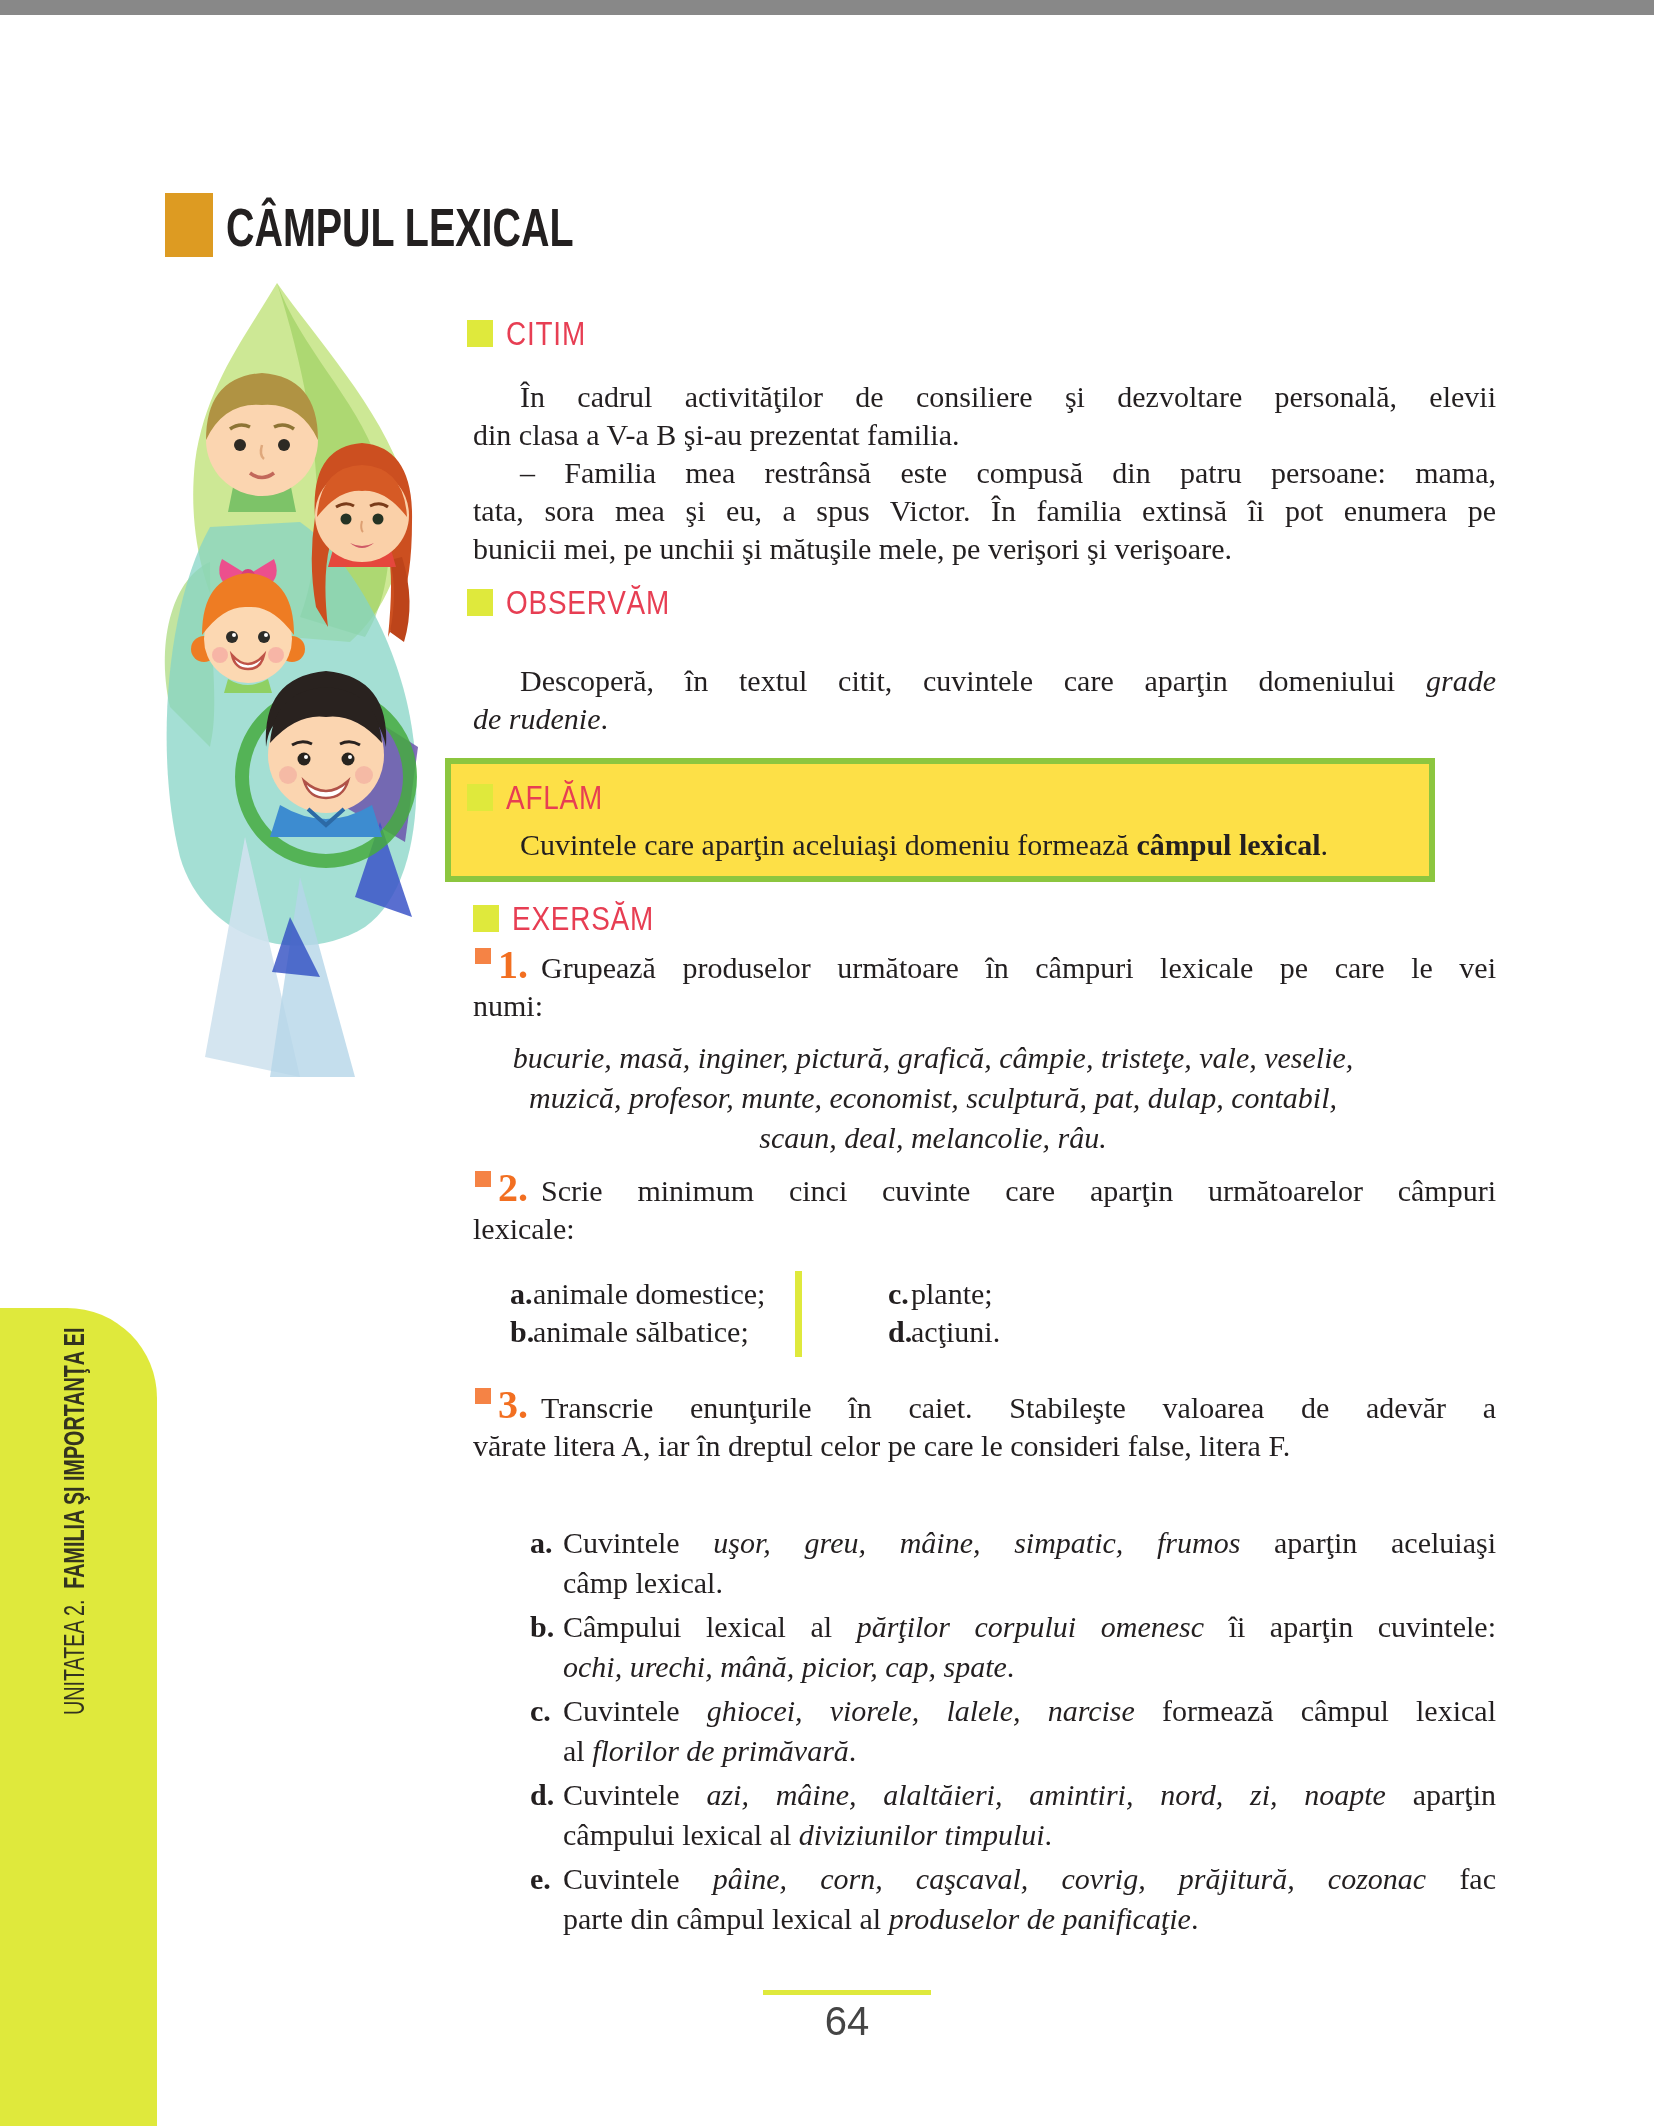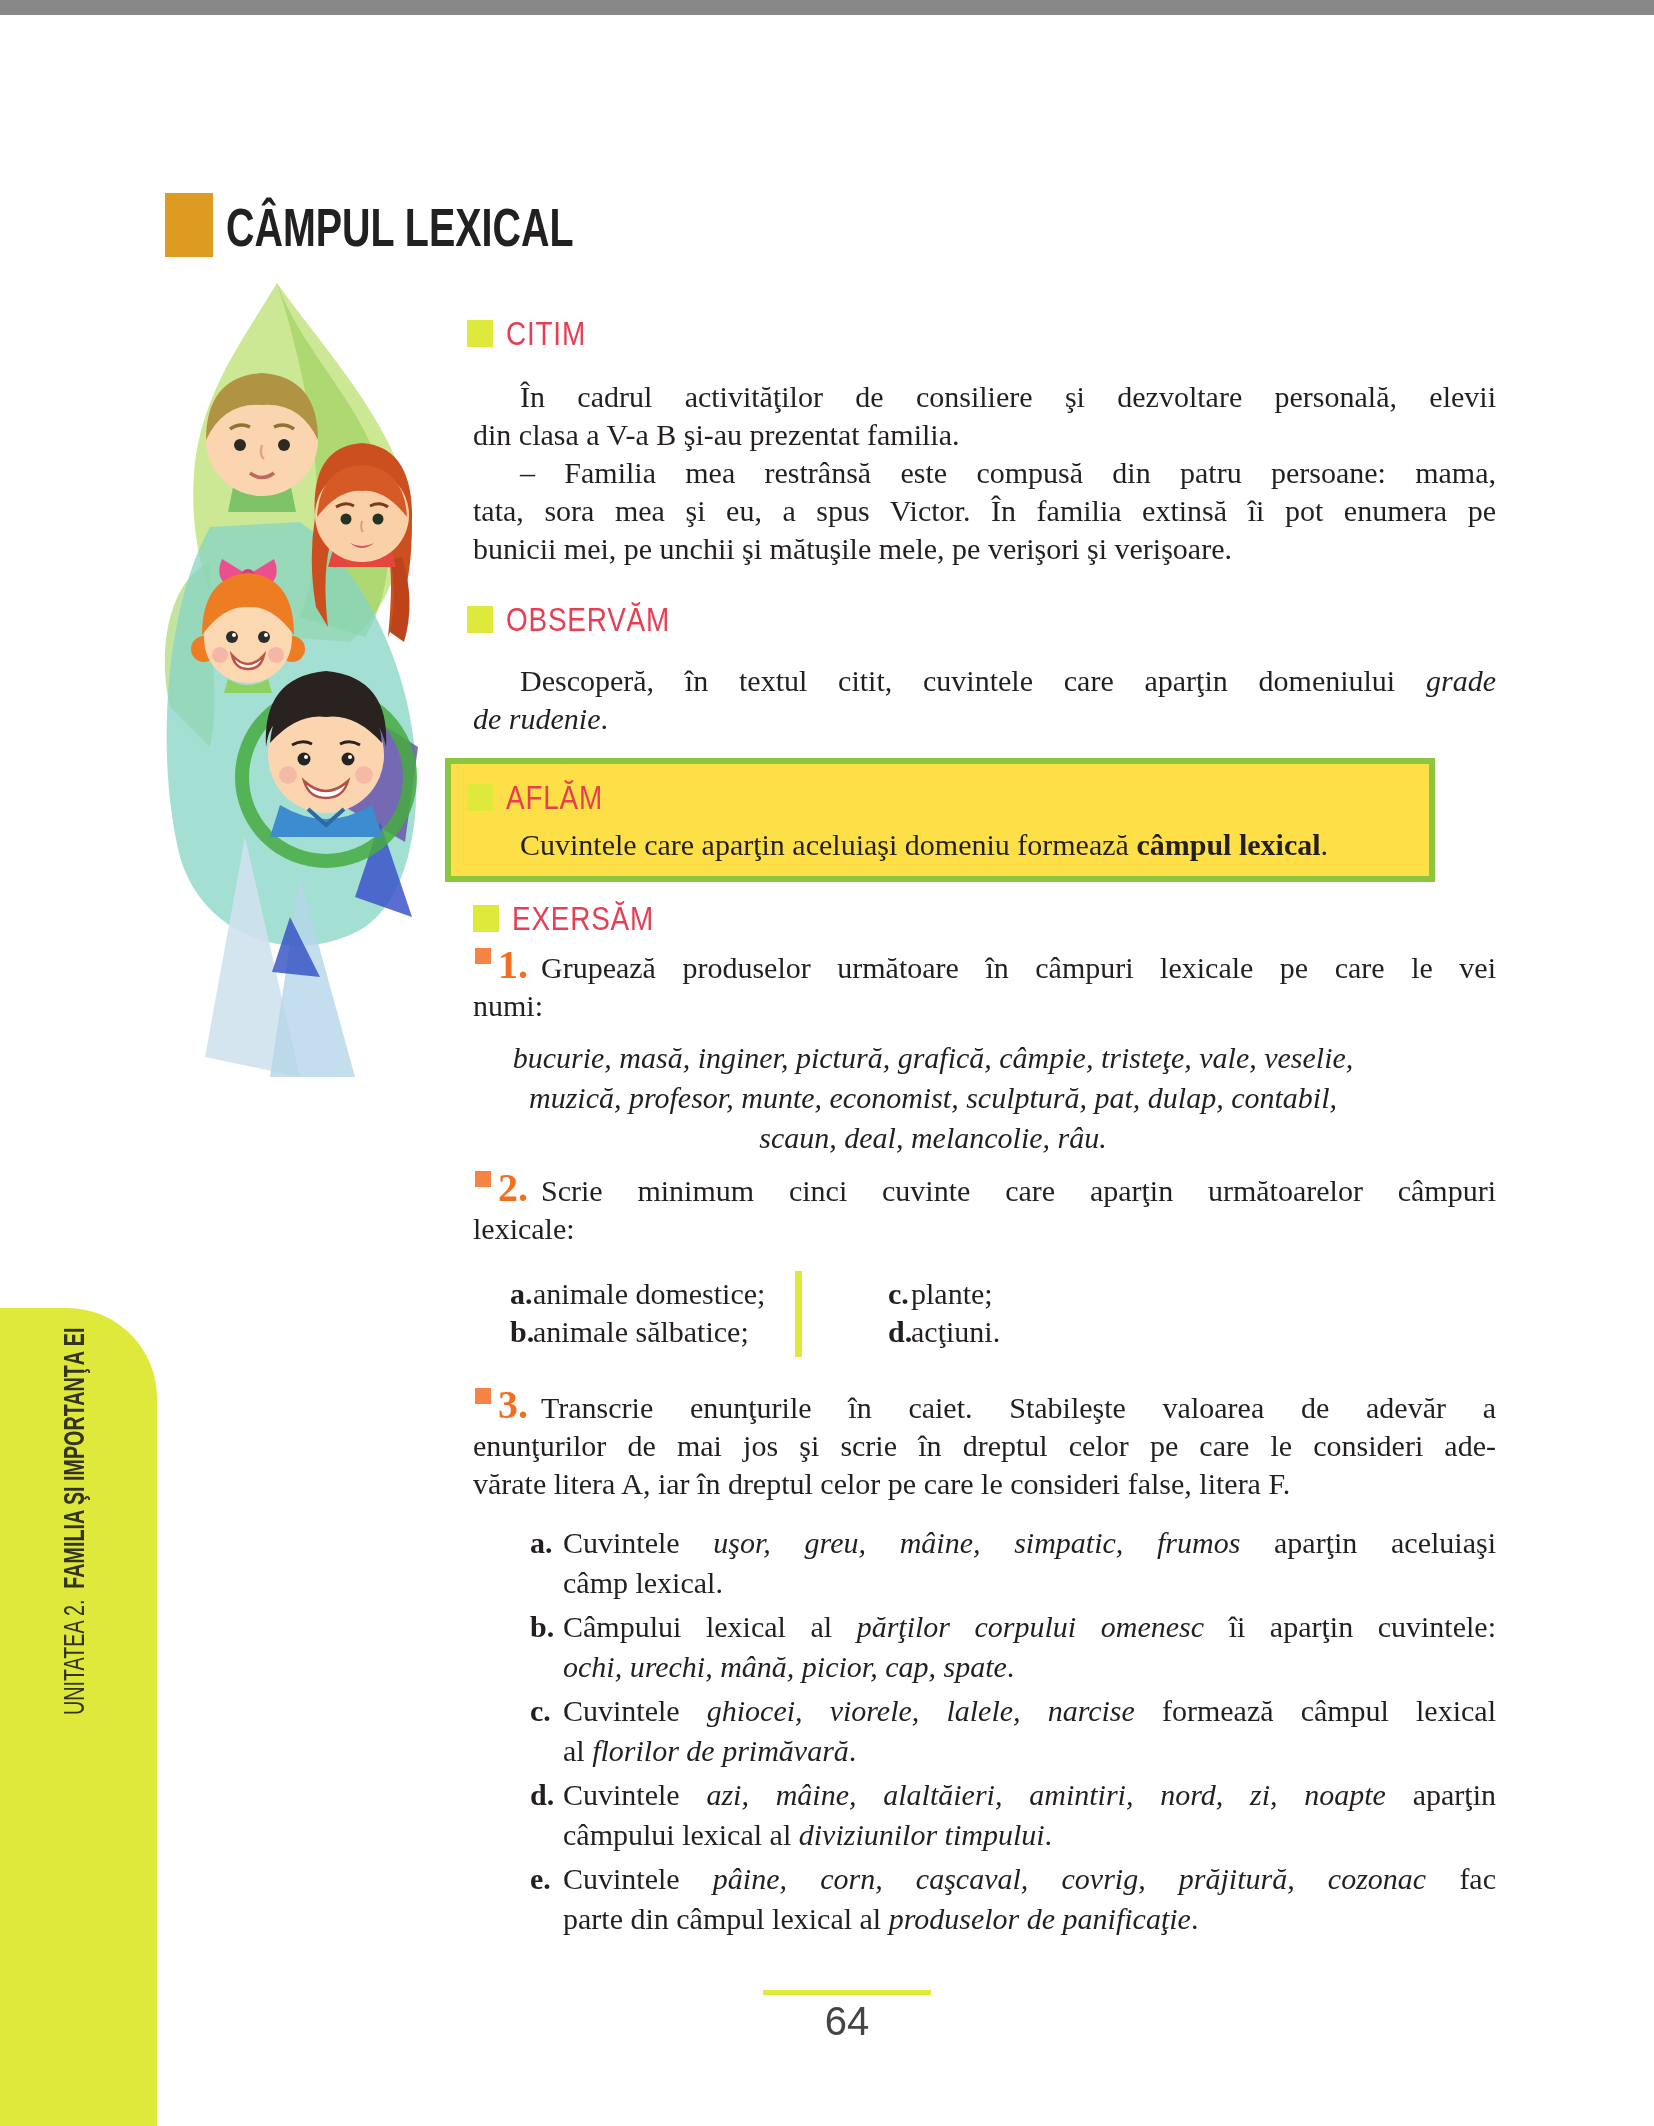--- a/index.html
+++ b/index.html
@@ -161,21 +161,21 @@
     <span class="sec-label">CITIM</span>
   </div>
   <div class="abs body" style="left:473px;top:363px;width:1023px;">
     <div class="line jl ind1">În cadrul activităţilor de consiliere şi dezvoltare personală, elevii</div>
     <div class="line">din clasa a V-a B şi-au prezentat familia.</div>
     <div class="line jl ind1">– Familia mea restrânsă este compusă din patru persoane: mama,</div>
     <div class="line jl">tata, sora mea şi eu, a spus Victor. În familia extinsă îi pot enumera pe</div>
     <div class="line">bunicii mei, pe unchii şi mătuşile mele, pe verişori şi verişoare.</div>
   </div>
 
-  <div class="sec-head" style="left:467px;top:585px;text-align:right;">
+  <div class="sec-head" style="left:467px;top:568px;text-align:right;">
     <span class="sec-sq"></span>
     <span class="sec-label">OBSERVĂM</span>
   </div>
   <div class="abs body" style="left:473px;top:647px;width:1023px;">
     <div class="line jl ind1"><span>Descoperă, în textul citit, cuvintele care aparţin domeniului </span><span class="i">grade</span></div>
     <div class="line"><span class="i">de rudenie</span><span>.</span></div>
   </div>
 
   <div class="aflam-box">
     <div class="sec-head" style="left:16px;top:14px;">
@@ -229,21 +229,20 @@
     <div class="ex2-row">
       <span class="letter">d.</span>
       <span>acţiuni.</span>
     </div>
   </div>
 
   <div class="abs body" style="left:473px;top:1373px;width:1023px;">
     <div class="line jl">
       <span class="ex-sq"></span><span class="ex-num">3.</span><span>Transcrie enunţurile în caiet. Stabileşte valoarea de adevăr a</span>
     </div>
-    <div class="line jl">enunţurilor de mai jos şi scrie în dreptul celor pe care le consideri ade-</div>
     <div class="line">vărate litera A, iar în dreptul celor pe care le consideri false, litera F.</div>
   </div>
   <div class="abs body" style="left:530px;top:1508px;width:966px;">
     <div class="ex3-item">
       <span class="letter">a.</span>
       <div class="itx auto-j">
           <div class="line"><span>Cuvintele </span><span class="i">uşor, greu, mâine, simpatic, frumos</span><span> aparţin aceluiaşi</span></div>
           <div class="line"><span>câmp lexical.</span></div>
         </div>
     </div>

